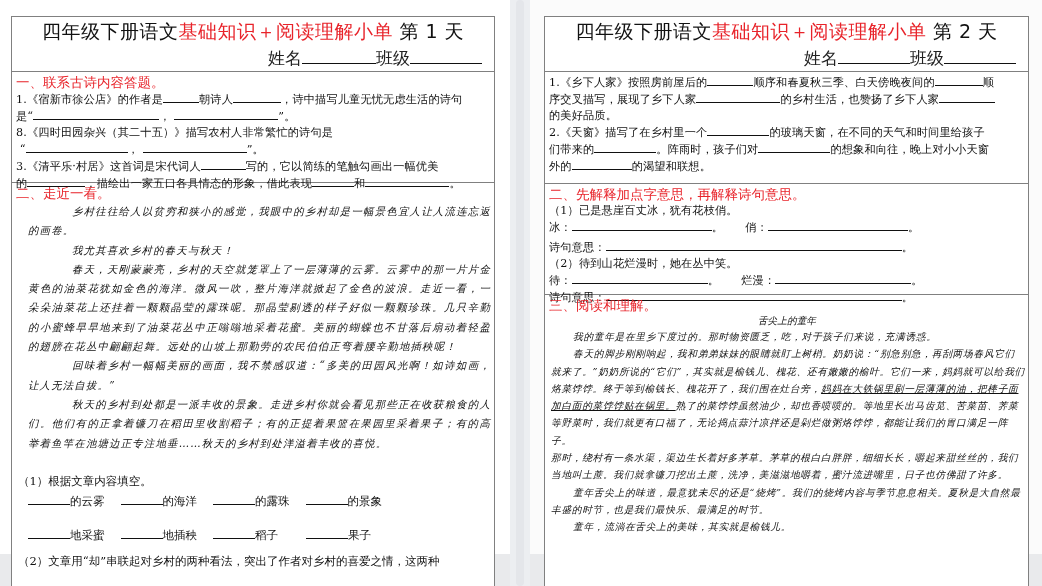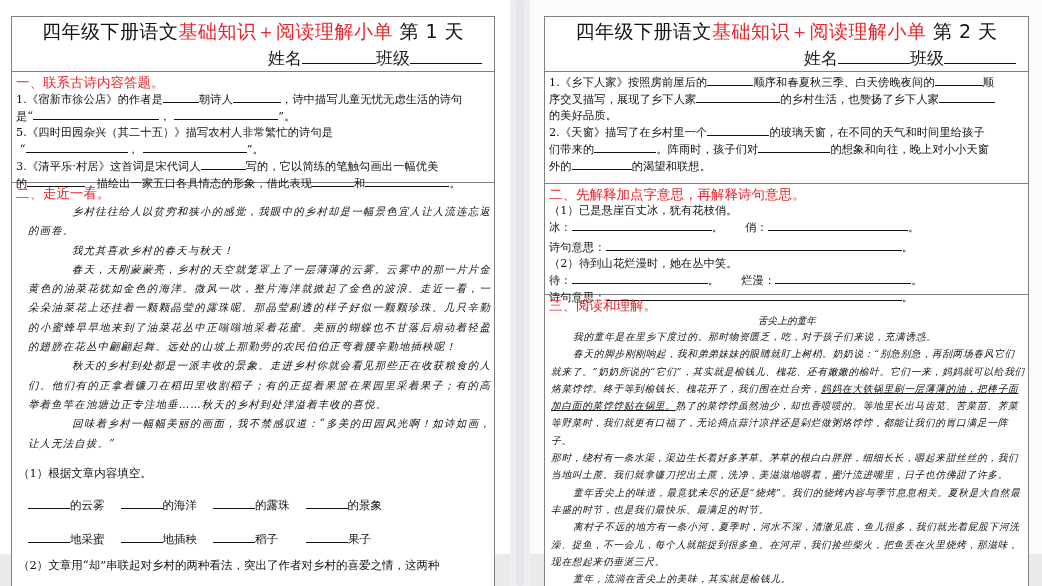--- a/index.html
+++ b/index.html
@@ -47,37 +47,37 @@
     <div class="sheet">
       <div class="head">
         <div class="title"><span>四年级下册语文</span><span class="red">基础知识＋阅读理解小单</span><span> 第 1 天</span></div>
         <div class="namebar"><span>姓名</span><span class="blank" style="width:74px"></span><span>班级</span><span class="blank" style="width:72px"></span></div>
       </div>
 
       <div class="sec" style="height:111px">
         <div class="sec-h">一、联系古诗内容答题。</div>
         <div class="line"><span>1.《宿新市徐公店》的作者是</span><span class="u" style="width:36px"></span><span>朝诗人</span><span class="u" style="width:48px"></span><span>，诗中描写儿童无忧无虑生活的诗句</span></div>
         <div class="line"><span>是“</span><span class="u" style="width:126px"></span><span>，</span> <span class="u" style="width:104px"></span><span>”。</span></div>
-        <div class="line"><span>5.《四时田园杂兴（其二十五）》描写农村人非常繁忙的诗句是</span></div>
+        <div class="line"><span>8.《四时田园杂兴（其二十五）》描写农村人非常繁忙的诗句是</span></div>
         <div class="line">&nbsp;<span>“</span><span class="u" style="width:102px"></span><span>，</span> <span class="u" style="width:104px"></span><span>”。</span></div>
         <div class="line"><span>3.《清平乐·村居》这首词是宋代词人</span><span class="u" style="width:45px"></span><span>写的，它以简练的笔触勾画出一幅优美</span></div>
         <div class="line"><span>的</span><span class="u" style="width:58px"></span><span>，描绘出一家五口各具情态的形象，借此表现</span><span class="u" style="width:42px"></span><span>和</span><span class="u" style="width:84px"></span><span>。</span></div>
       </div>
 
       <div class="sec">
         <div class="sec-h">二、走近一看。</div>
         <div class="para">
           <div><span class="ind"></span><span>乡村往往给人以贫穷和狭小的感觉，我眼中的乡村却是一幅景色宜人让人流连忘返的画卷。</span></div>
           <div><span class="ind"></span><span>我尤其喜欢乡村的春天与秋天！</span></div>
           <div><span class="ind"></span><span>春天，天刚蒙蒙亮，乡村的天空就笼罩上了一层薄薄的云雾。云雾中的那一片片金黄色的油菜花犹如金色的海洋。微风一吹，整片海洋就掀起了金色的波浪。走近一看，一朵朵油菜花上还挂着一颗颗晶莹的露珠呢。那晶莹剔透的样子好似一颗颗珍珠。几只辛勤的小蜜蜂早早地来到了油菜花丛中正嗡嗡地采着花蜜。美丽的蝴蝶也不甘落后扇动着轻盈的翅膀在花丛中翩翩起舞。远处的山坡上那勤劳的农民伯伯正弯着腰辛勤地插秧呢！</span></div>
+          <div><span class="ind"></span><span>回味着乡村一幅幅美丽的画面，我不禁感叹道：“多美的田园风光啊！如诗如画，让人无法自拔。”</span></div>
           <div><span class="ind"></span><span>秋天的乡村到处都是一派丰收的景象。走进乡村你就会看见那些正在收获粮食的人们。他们有的正拿着镰刀在稻田里收割稻子；有的正提着果篮在果园里采着果子；有的高举着鱼竿在池塘边正专注地垂……秋天的乡村到处洋溢着丰收的喜悦。</span></div>
-          <div><span class="ind"></span><span>回味着乡村一幅幅美丽的画面，我不禁感叹道：“多美的田园风光啊！如诗如画，让人无法自拔。”</span></div>
         </div>
-        <div class="q" style="margin-top:12px">（1）根据文章内容填空。</div>
-        <div class="blankrow" style="margin-top:16px"><span class="u" style="width:42px"></span><span>的云雾</span><span class="gap"></span><span class="u" style="width:42px"></span><span>的海洋</span><span class="gap"></span><span class="u" style="width:42px"></span><span>的露珠</span><span class="gap"></span><span class="u" style="width:42px"></span><span>的景象</span></div>
+        <div class="q" style="margin-top:20px">（1）根据文章内容填空。</div>
+        <div class="blankrow" style="margin-top:4px"><span class="u" style="width:42px"></span><span>的云雾</span><span class="gap"></span><span class="u" style="width:42px"></span><span>的海洋</span><span class="gap"></span><span class="u" style="width:42px"></span><span>的露珠</span><span class="gap"></span><span class="u" style="width:42px"></span><span>的景象</span></div>
         <div class="blankrow" style="margin-top:18px"><span class="u" style="width:42px"></span><span>地采蜜</span><span class="gap"></span><span class="u" style="width:42px"></span><span>地插秧</span><span class="gap"></span><span class="u" style="width:42px"></span><span>稻子</span><span class="gap" style="width:28px"></span><span class="u" style="width:42px"></span><span>果子</span></div>
         <div class="q" style="margin-top:10px">（2）文章用“却”串联起对乡村的两种看法，突出了作者对乡村的喜爱之情，这两种</div>
         <div class="q" style="margin-top:22px;padding-left:0"><span>看法分别是：</span> <span class="u" style="width:40px"></span><span>，“我”眼中的乡村是</span> <span class="u" style="width:40px"></span><span>。</span></div>
 
       </div>
     </div>
   </div>
 
   <div class="gutter">
       <div class="track"></div>
@@ -110,21 +110,20 @@
       </div>
 
       <div class="sec">
         <div class="sec-h">三、阅读和理解。</div>
         <div class="rtitle">舌尖上的童年</div>
         <div class="rpara">
           <div><span class="ind2"></span><span>我的童年是在里乡下度过的。那时物资匮乏，吃，对于孩子们来说，充满诱惑。</span></div>
           <div><span class="ind2"></span><span>春天的脚步刚刚响起，我和弟弟妹妹的眼睛就盯上树梢。奶奶说：“别急别急，再刮两场春风它们就来了。”奶奶所说的“它们”，其实就是榆钱儿、槐花、还有嫩嫩的榆叶。它们一来，妈妈就可以给我们烙菜饽饽。终于等到榆钱长、槐花开了，我们围在灶台旁，</span><span class="ul">妈妈在大铁锅里刷一层薄薄的油，把棒子面加白面的菜饽饽贴在锅里。</span><span>熟了的菜饽饽虽然油少，却也香喷喷的。等地里长出马齿苋、苦菜苗、荠菜等野菜时，我们就更有口福了，无论捣点蒜汁凉拌还是剁烂做粥烙饽饽，都能让我们的胃口满足一阵子。</span></div>
           <div><span>那时，绕村有一条水渠，渠边生长着好多茅草。茅草的根白白胖胖，细细长长，嚼起来甜丝丝的，我们当地叫土蔗。我们就拿镰刀挖出土蔗，洗净，美滋滋地嚼着，蜜汁流进嘴里，日子也仿佛甜了许多。</span></div>
           <div><span class="ind2"></span><span>童年舌尖上的味道，最意犹未尽的还是“烧烤”。我们的烧烤内容与季节息息相关。夏秋是大自然最丰盛的时节，也是我们最快乐、最满足的时节。</span></div>
-          <div><span class="ind2"></span><span>离村子不远的地方有一条小河，夏季时，河水不深，清澈见底，鱼儿很多，我们就光着屁股下河洗澡、捉鱼，不一会儿，每个人就能捉到很多鱼。在河岸，我们捡些柴火，把鱼丢在火里烧烤，那滋味，现在想起来仍垂涎三尺。</span></div>
           <div><span class="ind2"></span><span>童年，流淌在舌尖上的美味，其实就是榆钱儿。</span></div>
         </div>
 
       </div>
     </div>
   </div>
 
 </div>
 
 </body></html>

